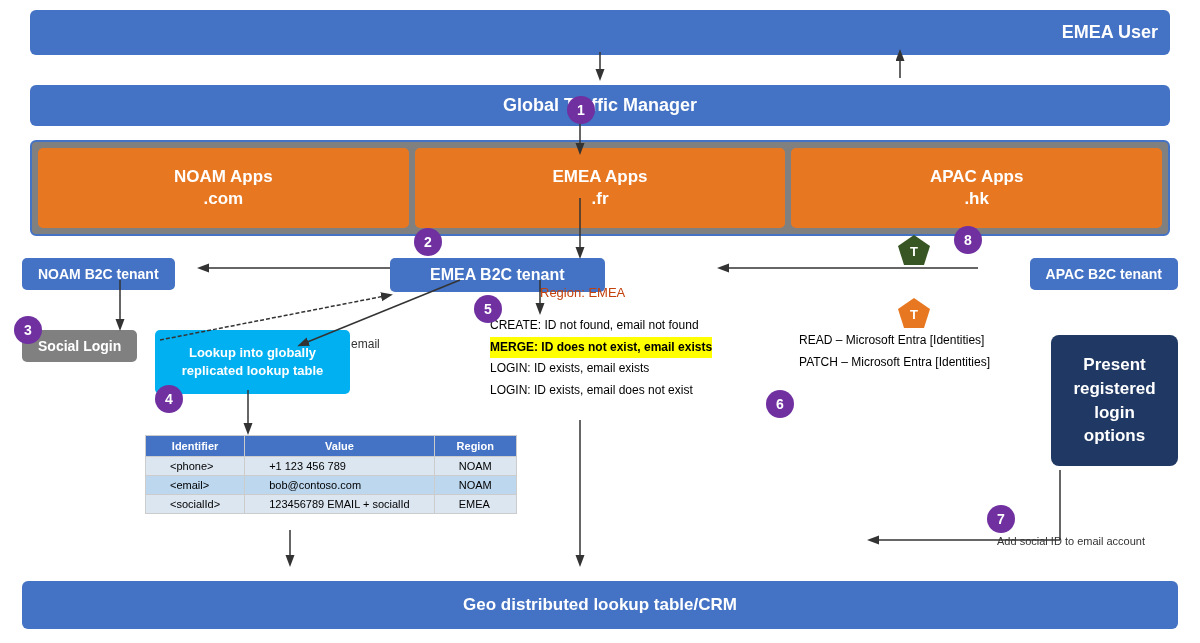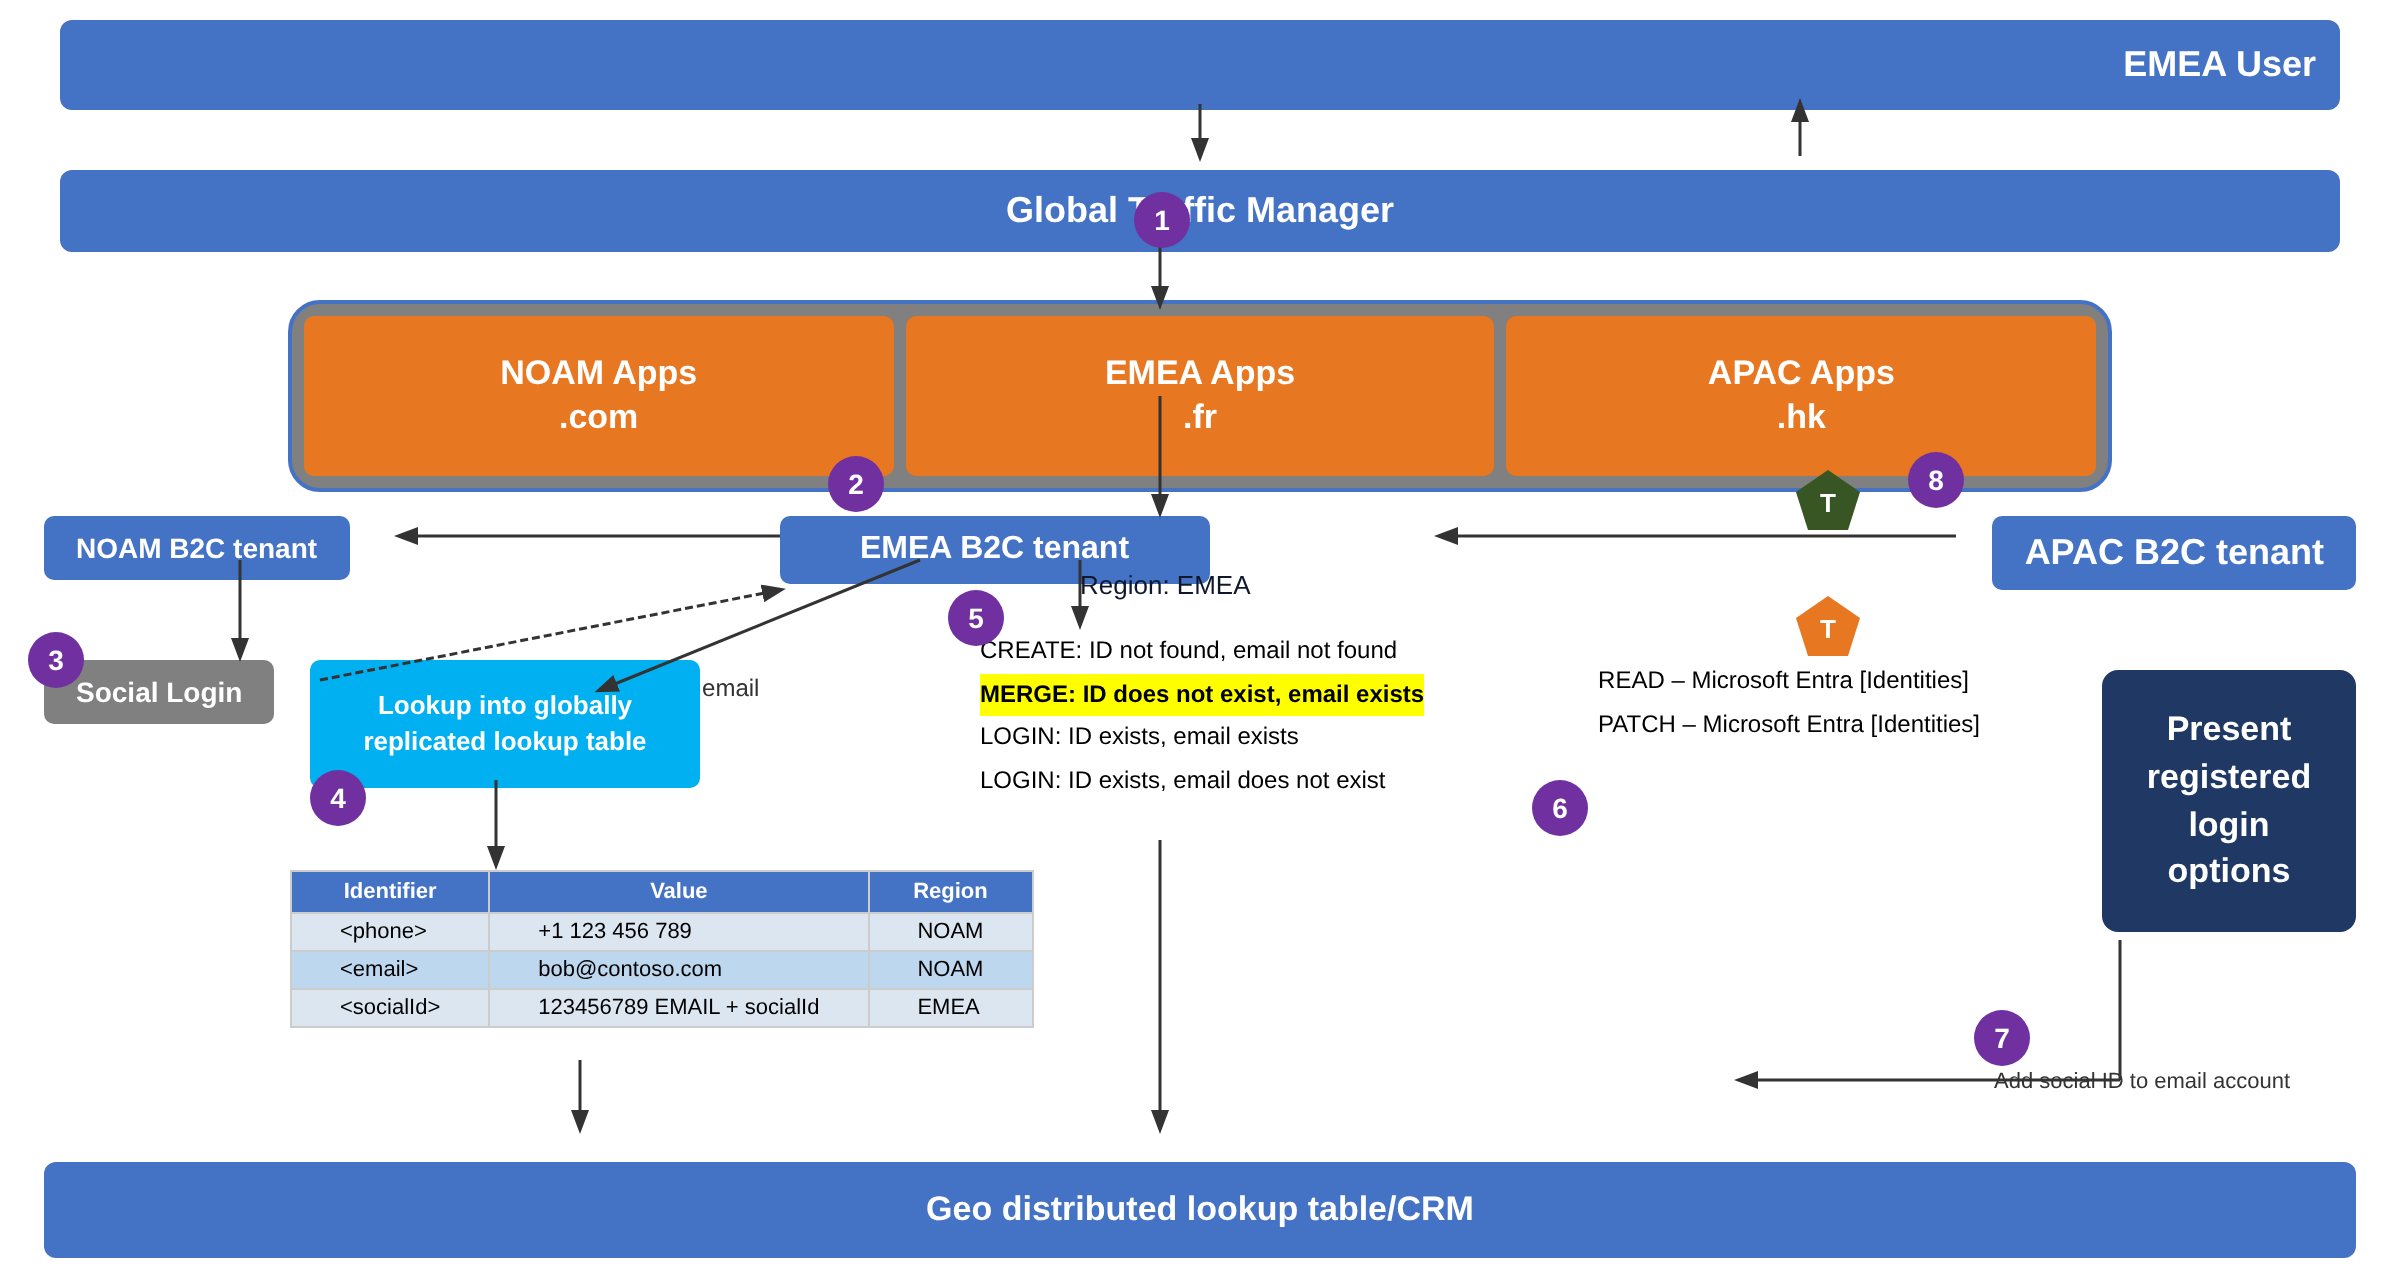--- a/index.html
+++ b/index.html
@@ -59,24 +59,24 @@
       font-size: 14px;
       font-weight: bold;
       position: absolute;
       z-index: 10;
     }
 
     
     .apps-row {
       display: flex;
       gap: 0;
-      width: 912px;
-      margin: 24px auto 0;
+      width: 1140px;
+      margin: 14px auto 0;
       border: 2px solid #4472C4;
-      border-radius: 16px;
+      border-radius: 6px;
       background: #808080;
       padding: 6px;
       gap: 6px;
     }
     .app-box {
       background: #E87722;
       color: white;
       font-size: 17px;
       font-weight: 700;
       text-align: center;
@@ -108,21 +108,21 @@
       text-align: center;
       padding: 8px 40px;
       border-radius: 5px;
       left: 390px;
       top: 258px;
     }
     .apac-tenant {
       position: absolute;
       background: #4472C4;
       color: white;
-      font-size: 18px;
+      font-size: 14px;
       font-weight: 700;
       text-align: center;
       padding: 8px 16px;
       border-radius: 5px;
       right: 22px;
       top: 258px;
     }
 
     
     .social-login {
@@ -151,21 +151,21 @@
       left: 155px;
       top: 330px;
       width: 195px;
       line-height: 1.4;
     }
 
     
     .region-label {
       position: absolute;
       font-size: 13px;
-      color: #0f172a;
+      color: #c2410c;
       left: 540px;
       top: 285px;
     }
 
     
     .step5-list {
       position: absolute;
       left: 490px;
       top: 315px;
       font-size: 12px;

